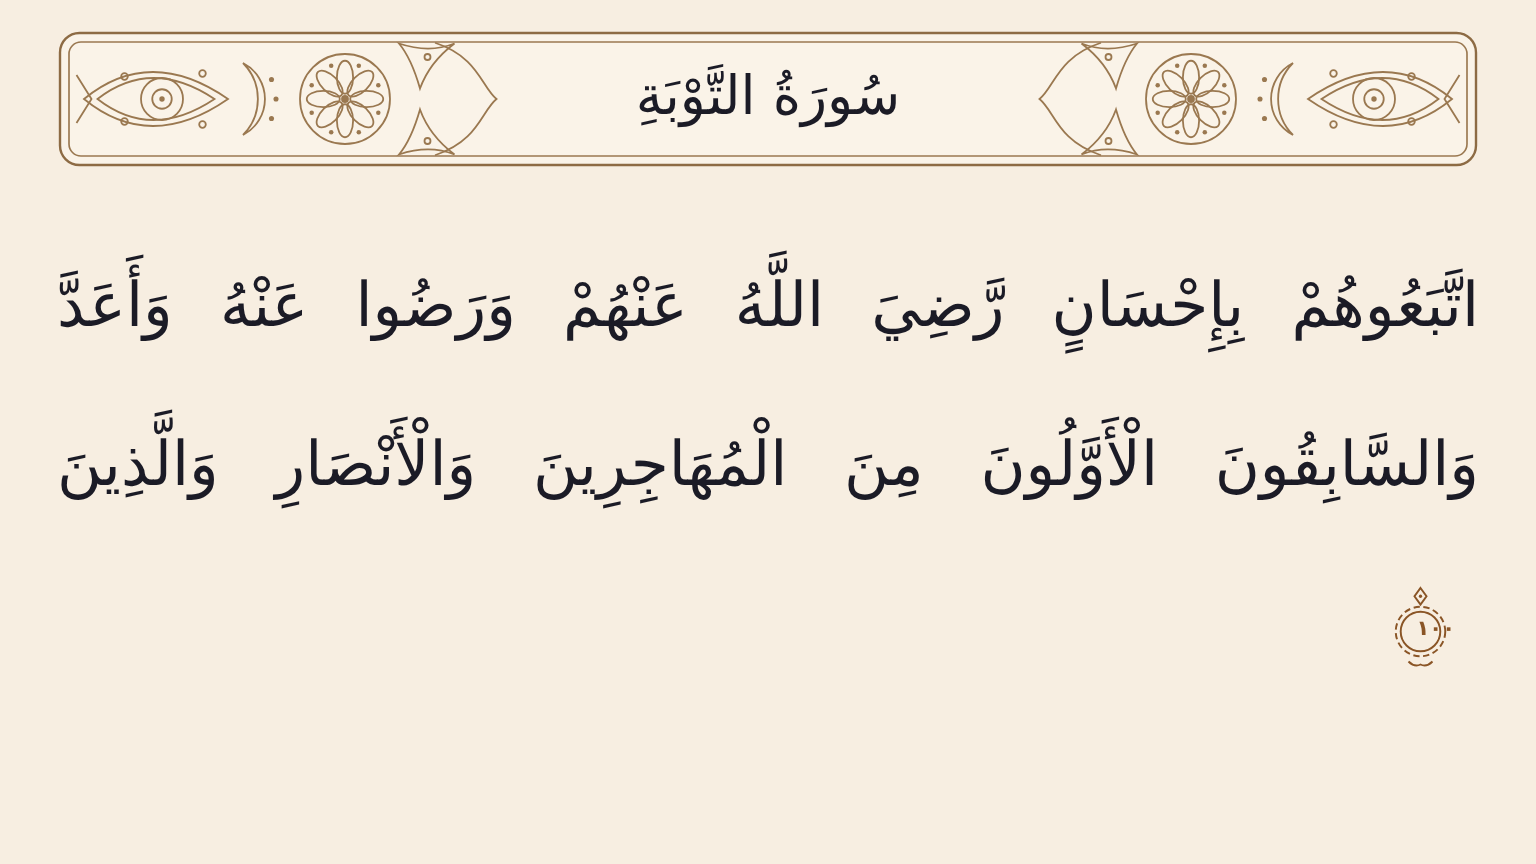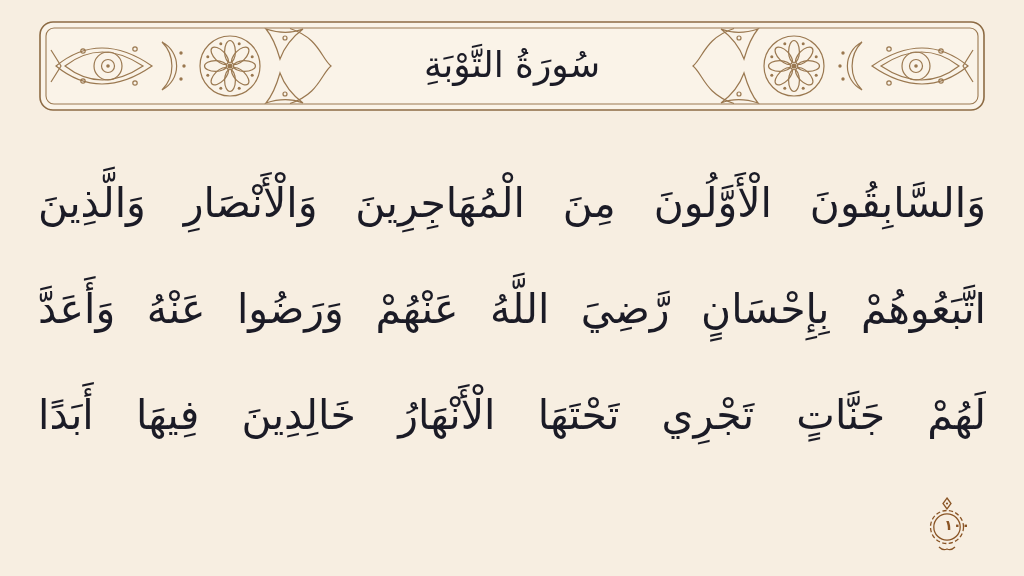--- a/index.html
+++ b/index.html
@@ -117,23 +117,22 @@
           <path d="M 252 8.5 C 281 18 283 38 293 46 C 283 54 281 74 252 83.5"></path>
         </g>
       </defs>
       <use href="#ornL"></use>
       <use href="#ornL" transform="translate(948 0) scale(-1 1)"></use>
     </svg>
     <div class="surah-title" dir="rtl" lang="ar">سُورَةُ التَّوْبَةِ</div>
   </div>
 
   <div class="verse-area" dir="rtl" lang="ar">
+    <div class="verse-line">اتَّبَعُوهُمْ بِإِحْسَانٍ رَّضِيَ اللَّهُ عَنْهُمْ وَرَضُوا عَنْهُ وَأَعَدَّ</div>
     <div class="verse-line">وَالسَّابِقُونَ الْأَوَّلُونَ مِنَ الْمُهَاجِرِينَ وَالْأَنْصَارِ وَالَّذِينَ</div>
-    <div class="verse-line">اتَّبَعُوهُمْ بِإِحْسَانٍ رَّضِيَ اللَّهُ عَنْهُمْ وَرَضُوا عَنْهُ وَأَعَدَّ</div>
-    <div class="verse-line">لَهُمْ جَنَّاتٍ تَجْرِي تَحْتَهَا الْأَنْهَارُ خَالِدِينَ فِيهَا أَبَدًا</div>
     <div class="verse-line last">
       <span class="ayah-medallion">
         <svg viewBox="0 0 46 58" aria-hidden="true">
           <g stroke="#8a5526" fill="none" stroke-width="1.3">
             <circle cx="23" cy="32" r="16.5" stroke-dasharray="4.2 2.4"></circle>
             <circle cx="23" cy="32" r="13.2"></circle>
             <path d="M 23 3 L 27 8.5 L 23 14 L 19 8.5 Z"></path>
             <circle cx="23" cy="8.5" r="1.1" fill="#8a5526" stroke="none"></circle>
             <path d="M 15 52 Q 19 56 23 54 Q 27 56 31 52"></path>
           </g>

